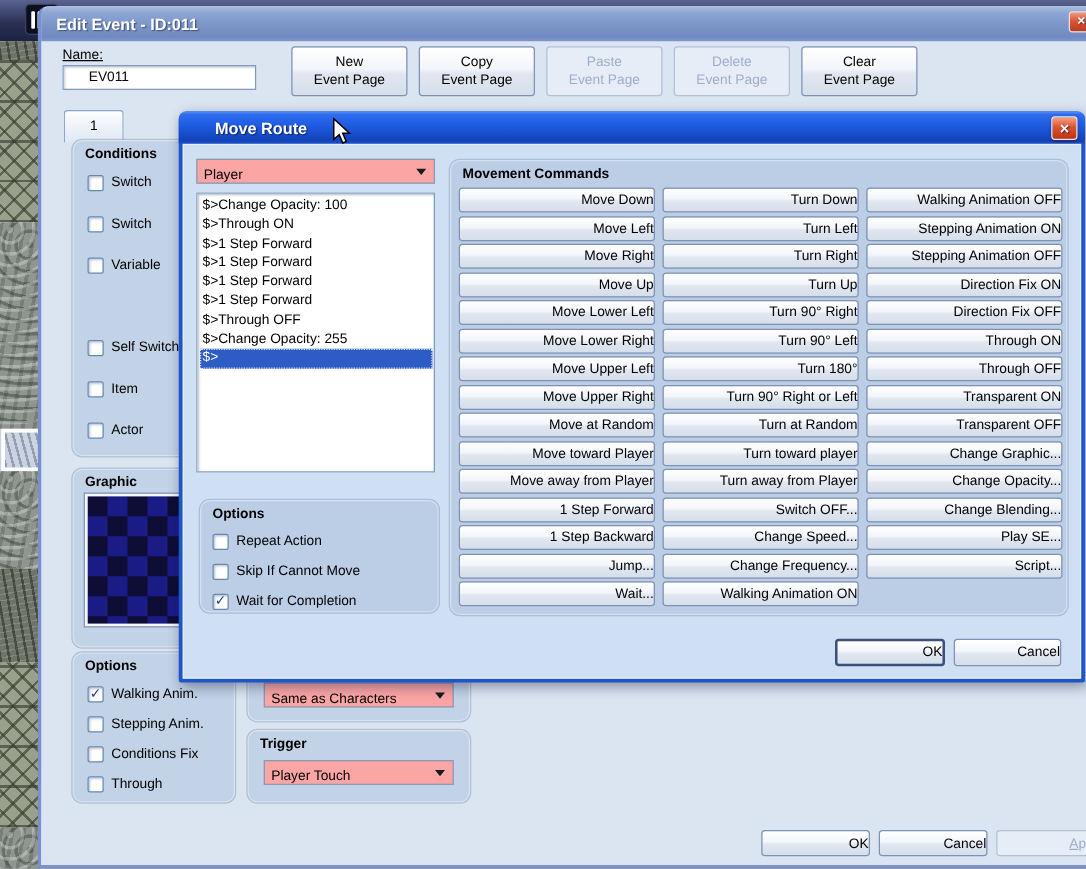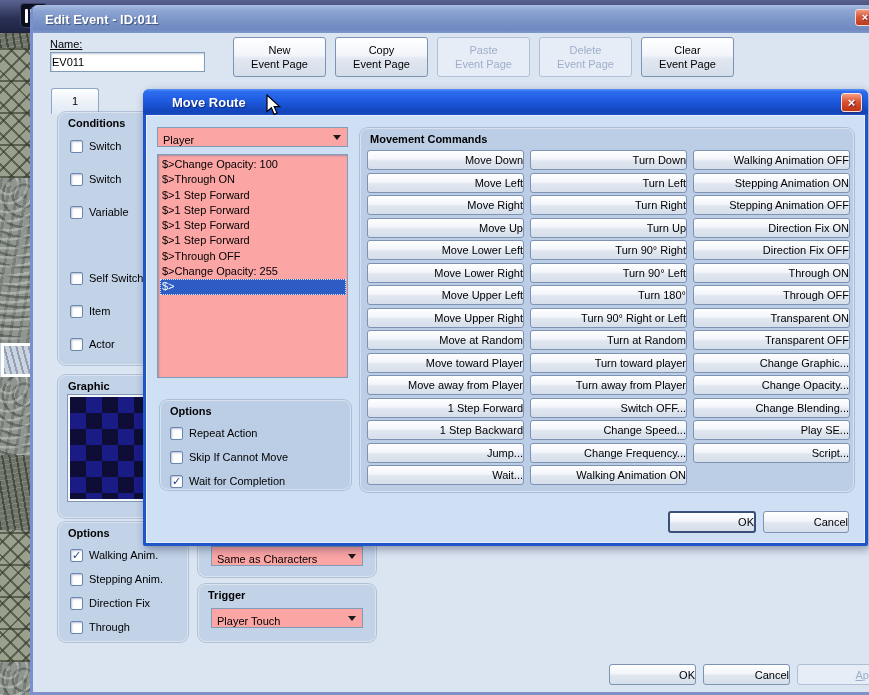--- a/index.html
+++ b/index.html
@@ -58,21 +58,21 @@
         background:#dbe5f2; }
   .ee-title { height:28px; border-radius:7px 0 0 0; display:flex; align-items:center; padding-left:12px;
         background:linear-gradient(180deg,#a9bde0 0%,#8da5d2 20%,#7b95c8 55%,#7089c0 88%,#7f98ca 100%);
         color:#fff; font-weight:bold; font-size:13px; text-shadow:1px 1px 1px rgba(20,30,60,.55); }
   .ee-close { position:absolute; right:-6px; top:4px; width:20px; height:17px; border-radius:3px;
         border:1px solid #f2dcd4; background:linear-gradient(180deg,#ee9a80 0%,#d9573a 45%,#bb3a1d 100%);
         color:#fff; font-weight:bold; font-size:11px; text-align:center; line-height:15px; }
   .ee-name-label { position:absolute; left:17px; top:33px;text-decoration:underline; }
   .ee-name { position:absolute; left:17px; top:47px; width:155px; height:20px;
         border:1px solid #7f9db9; box-shadow:inset 1px 1px 2px rgba(100,120,150,.4);
-        padding-left:1px; font:11px "Liberation Sans","DejaVu Sans",sans-serif; background:#fff; }
+        padding-left:20px; font:11px "Liberation Sans","DejaVu Sans",sans-serif; background:#fff; }
   .pagebtns { position:absolute; left:200px; top:32px; display:flex; gap:9px; }
   .pagebtns .xpbtn { width:93px; height:40px; white-space:pre-line; line-height:14px; text-align:center; }
   .ee-tab { position:absolute; left:18px; top:83px; width:48px; height:26px;
         background:linear-gradient(180deg,#fcfdfe,#dfe8f4); border:1px solid #90a6c8; border-bottom:none;
         border-radius:3px 3px 0 0; text-align:center; line-height:24px; }
   .gb-cond { left:25px; top:107px; width:300px; height:253px; }
   .gb-graphic { left:25px; top:370px; width:130px; height:143px; }
   .graphic-box { position:absolute; left:10px; top:20px; width:85px; height:106px;
         border:2px solid #f4f8fc; outline:1px solid #8096b4;
         background:conic-gradient(#1b1b86 0 90deg,#0d0d36 90deg 180deg,#1b1b86 180deg 270deg,#0d0d36 270deg);
@@ -92,21 +92,21 @@
         display:flex; align-items:center; color:#fff; font-weight:bold; font-size:13px;
         text-shadow:1px 1px 1px rgba(0,10,60,.6);
         background:linear-gradient(180deg,#5a93f8 0%,#2e6cf0 10%,#1e5be0 45%,#1243b8 90%,#1c50c8 100%); }
   .mr-close { position:absolute; right:6px; top:4px; width:21px; height:19px; border-radius:3px;
         border:1px solid #ffe3da; background:linear-gradient(180deg,#f5a088 0%,#dd532f 45%,#bc3413 100%);
         color:#fff; font-weight:bold; font-size:13px; text-align:center; line-height:17px;
         box-shadow:0 1px 2px rgba(60,0,0,.4); }
   .mr-body { position:relative; width:719px; height:428px; background:#cfe0f4;
         box-shadow:inset 0 0 0 1px rgba(255,255,255,.5); }
   .mr-combo { left:11px; top:12px; width:191px; }
-  .mr-list { position:absolute; left:11px; top:39px; width:191px; height:224px; background:#fca5a5;
+  .mr-list { position:absolute; left:11px; top:39px; width:191px; height:224px; background:#ffffff;
         border:1px solid #7f9db9; box-shadow:inset 1px 1px 2px rgba(100,120,150,.5);
         padding:2px 0 0 2px; overflow:hidden; }
   .mr-list .li { height:15.3px; line-height:15.3px; padding-left:2px; white-space:nowrap; }
   .mr-list .li.sel { background:#2e5cc5; color:#fff; outline:1px dotted #d8e4ff; outline-offset:-1px;
         width:186px; }
   .gb-mropt { left:14px; top:285px; width:191px; height:90px; background:#bccee6; }
   .gb-cmds { left:214px; top:13px; width:494px; height:364px; background:#bccee6; }
   .cmd-grid { position:absolute; left:7px; top:22px; display:grid;
         grid-template-rows:repeat(15,20px); grid-auto-flow:column; grid-auto-columns:157px;
         column-gap:6px; row-gap:2.5px; }
@@ -204,21 +204,21 @@
           <label class="cb">
             <span class="box">✓</span>
             <span>Walking Anim.</span>
           </label>
           <label class="cb">
             <span class="box"></span>
             <span>Stepping Anim.</span>
           </label>
           <label class="cb">
             <span class="box"></span>
-            <span>Direction Fix</span>
+            <span>Conditions Fix</span>
           </label>
           <label class="cb">
             <span class="box"></span>
             <span>Through</span>
           </label>
         </div>
     </div>
 
     <div class="gb gb-pri">
       <div class="combo" style="left:13px; top:41px; width:152px;">

